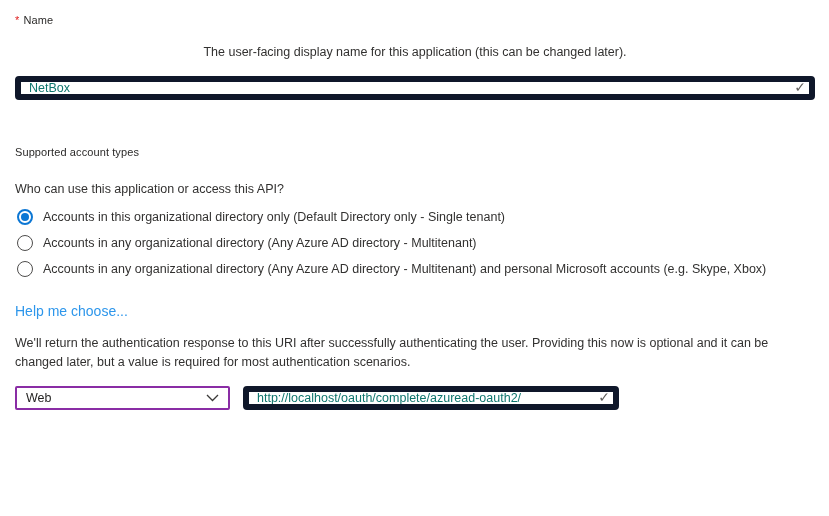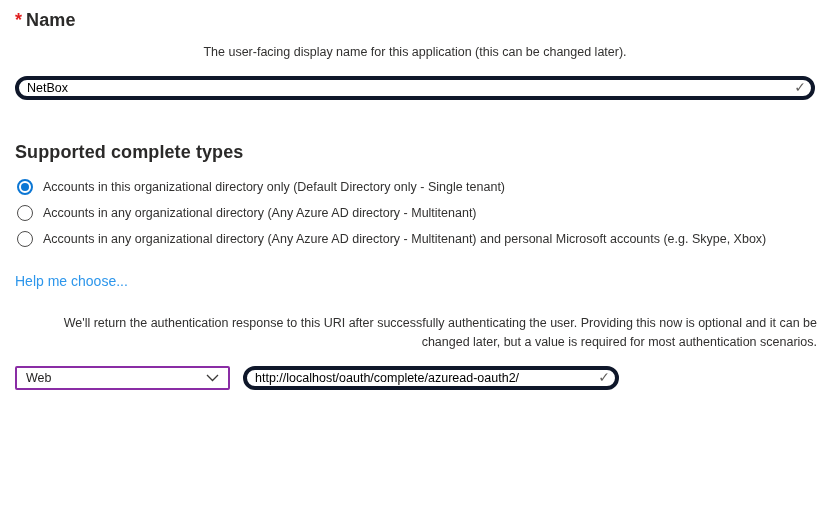--- a/index.html
+++ b/index.html
@@ -1,39 +1,39 @@
 <!DOCTYPE html>
 <html><head>
 <meta charset="utf-8">
 <style>
   * { margin: 0; padding: 0; box-sizing: content-box; }
   html, body { width: 829px; height: 516px; overflow: hidden; background: #ffffff; }
   body { font-family: "Liberation Sans", sans-serif; color: #323130; }
   .page { padding: 11px 14px 0 15px; }
 
-  .section-title { font-size: 18px; font-weight: 700; color: #2b2a29; line-height: 18px; letter-spacing: 0.1px; }
+  .section-title { font-size: 11px; font-weight: 400; color: #2b2a29; line-height: 18px; letter-spacing: 0.1px; }
   .required-asterisk { color: #e02020; margin-right: 4px; }
   .hint { font-size: 12.5px; line-height: 16px; color: #323130; }
 
   .mt-desc1   { margin-top: 15px; text-align: center; }
   .mt-field1  { margin-top: 16px; }
   .mt-sec2    { margin-top: 43px; }
   .mt-quest   { margin-top: 20px; }
-  .mt-radios  { margin-top: 13px; }
+  .mt-radios  { margin-top: 7px; }
   .mt-help    { margin-top: 21px; }
   .mt-sec3    { margin-top: 49px; }
-  .mt-desc3   { margin-top: 24px; text-align: right; }
+  .mt-desc3   { margin-top: 14px; }
   .mt-row3    { margin-top: 14px; }
 
   .text-field { position: relative; height: 24px; }
   .text-field input {
     width: 100%; height: 100%; box-sizing: border-box;
-    border: 4px solid #0f172a; border-radius: 12px;
+    border: 6px solid #0f172a; border-radius: 4px;
     padding: 0 28px 0 8px; font-size: 12.5px; font-family: inherit;
-    color: #000000; outline: none; background: #fff; display: block;
+    color: #0f766e; outline: none; background: #fff; display: block;
   }
   .name-field { width: 800px; }
   .check-icon {
     position: absolute; right: 9px; top: 50%; transform: translateY(-54%);
     color: #605e5c; font-size: 14px; line-height: 1; pointer-events: none;
   }
 
   .radio-row { display: flex; align-items: center; height: 26px; cursor: pointer; }
   .radio-circle {
     width: 16px; height: 16px; border-radius: 50%;
@@ -70,21 +70,22 @@
   <div class="section-title">
     <span class="required-asterisk">*</span><span>Name</span>
   </div>
   <div class="hint mt-desc1">The user-facing display name for this application (this can be changed later).</div>
   <div class="text-field name-field mt-field1">
     <input type="text" spellcheck="false" value="NetBox" style="">
     <span class="check-icon">✓</span>
   </div>
 
   
-  <div class="section-title mt-sec2">Supported complete types</div>
+  <div class="section-title mt-sec2">Supported account types</div>
+  <div class="hint mt-quest">Who can use this application or access this API?</div>
 
   <div class="mt-radios">
     <div class="radio-row selected">
       <span class="radio-circle"></span>
       <span class="radio-label">Accounts in this organizational directory only (Default Directory only - Single tenant)</span>
     </div>
     <div class="radio-row">
       <span class="radio-circle"></span>
       <span class="radio-label">Accounts in any organizational directory (Any Azure AD directory - Multitenant)</span>
     </div>

